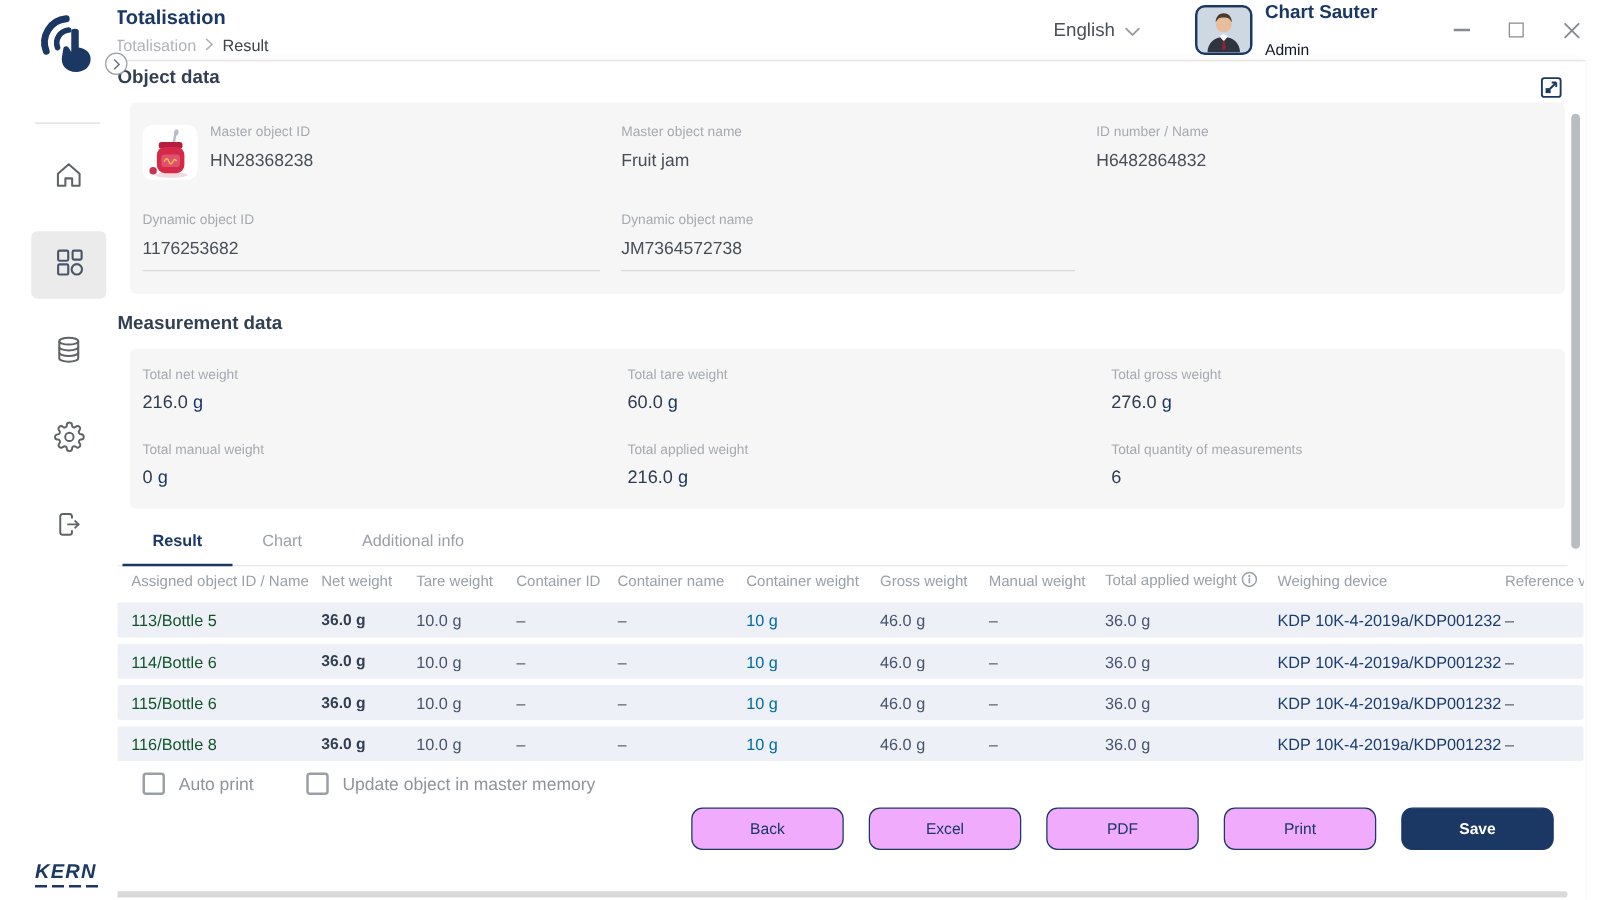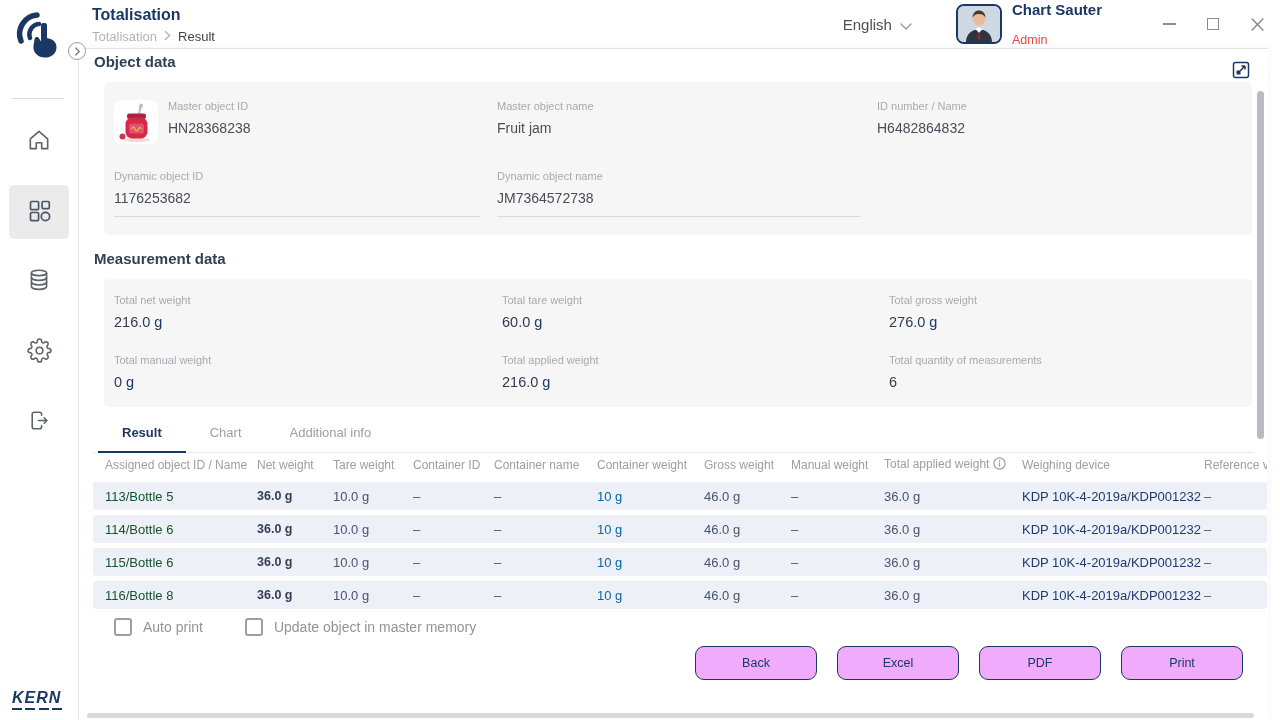--- a/index.html
+++ b/index.html
@@ -1,20 +1,20 @@
 <!DOCTYPE html>
 <html><head>
 <meta charset="utf-8">
 <style>
   html,body{margin:0;padding:0;background:#fff;}
   .app{position:relative;width:1280px;height:720px;overflow:hidden;background:#fff;
        font-family:"Liberation Sans",sans-serif;-webkit-font-smoothing:antialiased;}
 
   
-  .sidebar{position:absolute;left:0;top:0;width:78px;height:720px;background:#fff;z-index:5;}
+  .sidebar{position:absolute;left:16px;top:0;width:78px;height:720px;background:#fff;z-index:5;}
   .logo{position:absolute;left:12px;top:8px;width:54px;height:60px;}
   .collapse-btn{position:absolute;left:68px;top:42px;width:18px;height:18px;border-radius:50%;
        background:#fff;border:1px solid #9aa0a6;display:flex;align-items:center;justify-content:center;
        padding:0;cursor:pointer;z-index:9;}
   .side-divider{position:absolute;left:12px;top:98px;width:52px;height:1px;background:#dcdcdc;}
   .nav{position:absolute;left:9px;top:115px;width:60px;display:flex;flex-direction:column;gap:16px;}
   .nav-item{width:60px;height:54px;border-radius:5px;display:flex;align-items:center;justify-content:center;cursor:pointer;}
   .nav-item.active{background:#ebebeb;}
   .kern{position:absolute;left:12px;bottom:10px;}
   .kern span{font-style:italic;font-weight:800;font-size:16px;letter-spacing:1px;color:#1b3764;}
@@ -26,21 +26,21 @@
   .titles{margin-left:14px;margin-top:6px;}
   .page-title{margin:0;font-size:16px;font-weight:700;color:#1b3764;}
   .crumbs{margin-top:5px;display:flex;align-items:center;gap:7px;font-size:13px;}
   .crumb-parent{color:#b0b4ba;cursor:pointer;}
   .crumb-current{color:#3c434b;}
   .top-right{position:absolute;right:16px;top:0;height:48px;display:flex;align-items:center;}
   .lang{display:flex;align-items:center;gap:8px;font-size:15px;color:#4a5058;cursor:pointer;margin-right:44px;}
   .avatar{width:42px;height:36px;border:2px solid #1b3764;border-radius:8px;overflow:hidden;background:#cfd9e4;cursor:pointer;}
   .userbox{margin-left:10px;margin-right:60px;}
   .user-name{font-size:15px;font-weight:700;color:#1b3764;line-height:18px;}
-  .user-role{font-size:12.5px;color:#ef4444;line-height:16px;margin-top:13px;}
+  .user-role{font-size:12.5px;color:#0f172a;line-height:16px;margin-top:13px;}
   .winctrls{display:flex;align-items:center;gap:30px;}
   .wc{width:14px;height:14px;display:flex;align-items:center;justify-content:center;cursor:pointer;}
   .wc-min{width:13px;height:1.6px;background:#878c92;}
   .wc-max{width:10px;height:10px;border:1.4px solid #878c92;}
 
   
   .card{position:absolute;left:78px;top:48px;width:1190px;height:672px;background:#fff;
         border:1px solid #e3e3e3;border-right:none;border-bottom:none;border-top-left-radius:9px;
         box-shadow:0 0 8px rgba(0,0,0,.05);box-sizing:border-box;padding:4px 14px 0 14px;overflow:hidden;}
   .expand-btn{position:absolute;top:12px;right:18px;width:18px;height:18px;background:none;border:none;padding:0;cursor:pointer;}
@@ -392,18 +392,19 @@
         <span class="cb"></span>
         <span class="olabel">Update object in master memory</span>
       </label>
     </div>
 
     <div class="actions">
       <button class="btn">Back</button>
       <button class="btn">Excel</button>
       <button class="btn">PDF</button>
       <button class="btn">Print</button>
+      <button class="btn primary">Save</button>
     </div>
 
     <div class="vscroll"></div>
     <div class="hscroll"></div>
   </main>
 </div>
 
 </body></html>

